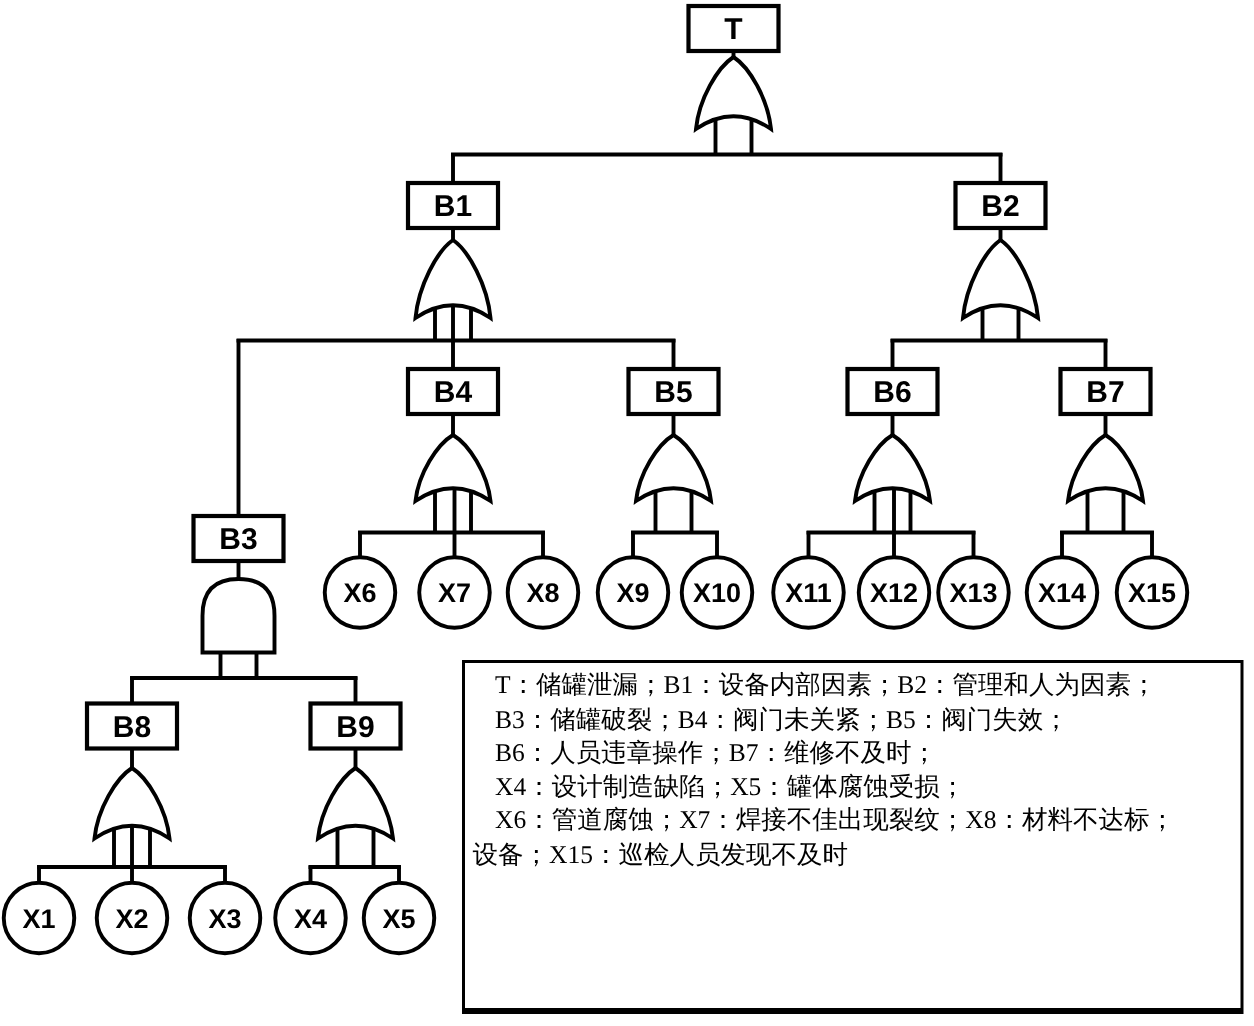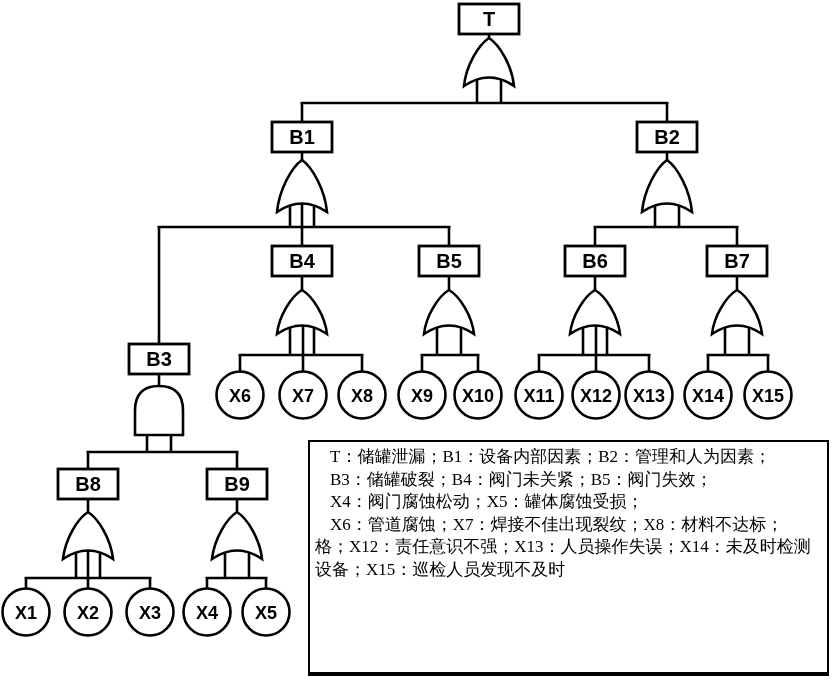--- a/index.html
+++ b/index.html
@@ -165,18 +165,18 @@
       <text x="649" y="401.5" text-anchor="middle" class="node-label circle-label">X13</text>
       <circle cx="708" cy="395" r="23.5" fill="#fff" stroke="#000" stroke-width="2.6"></circle>
       <text x="708" y="401.5" text-anchor="middle" class="node-label circle-label">X14</text>
       <circle cx="768" cy="395" r="23.5" fill="#fff" stroke="#000" stroke-width="2.6"></circle>
       <text x="768" y="401.5" text-anchor="middle" class="node-label circle-label">X15</text>
     </svg>
 
   <div class="legend">
     <div class="lg ind">T：储罐泄漏；B1：设备内部因素；B2：管理和人为因素；</div>
     <div class="lg ind">B3：储罐破裂；B4：阀门未关紧；B5：阀门失效；</div>
-    <div class="lg ind">X4：阀门腐蚀松动；X5：罐体腐蚀受损；</div>
+    <div class="lg ind">B6：人员违章操作；B7：维修不及时；</div>
+    <div class="lg ind">X4：设计制造缺陷；X5：罐体腐蚀受损；</div>
     <div class="lg ind">X6：管道腐蚀；X7：焊接不佳出现裂纹；X8：材料不达标；</div>
-    <div class="lg">格；X12：责任意识不强；X13：人员操作失误；X14：未及时检测</div>
     <div class="lg">设备；X15：巡检人员发现不及时</div>
   </div>
 </div>
 
 </body></html>

